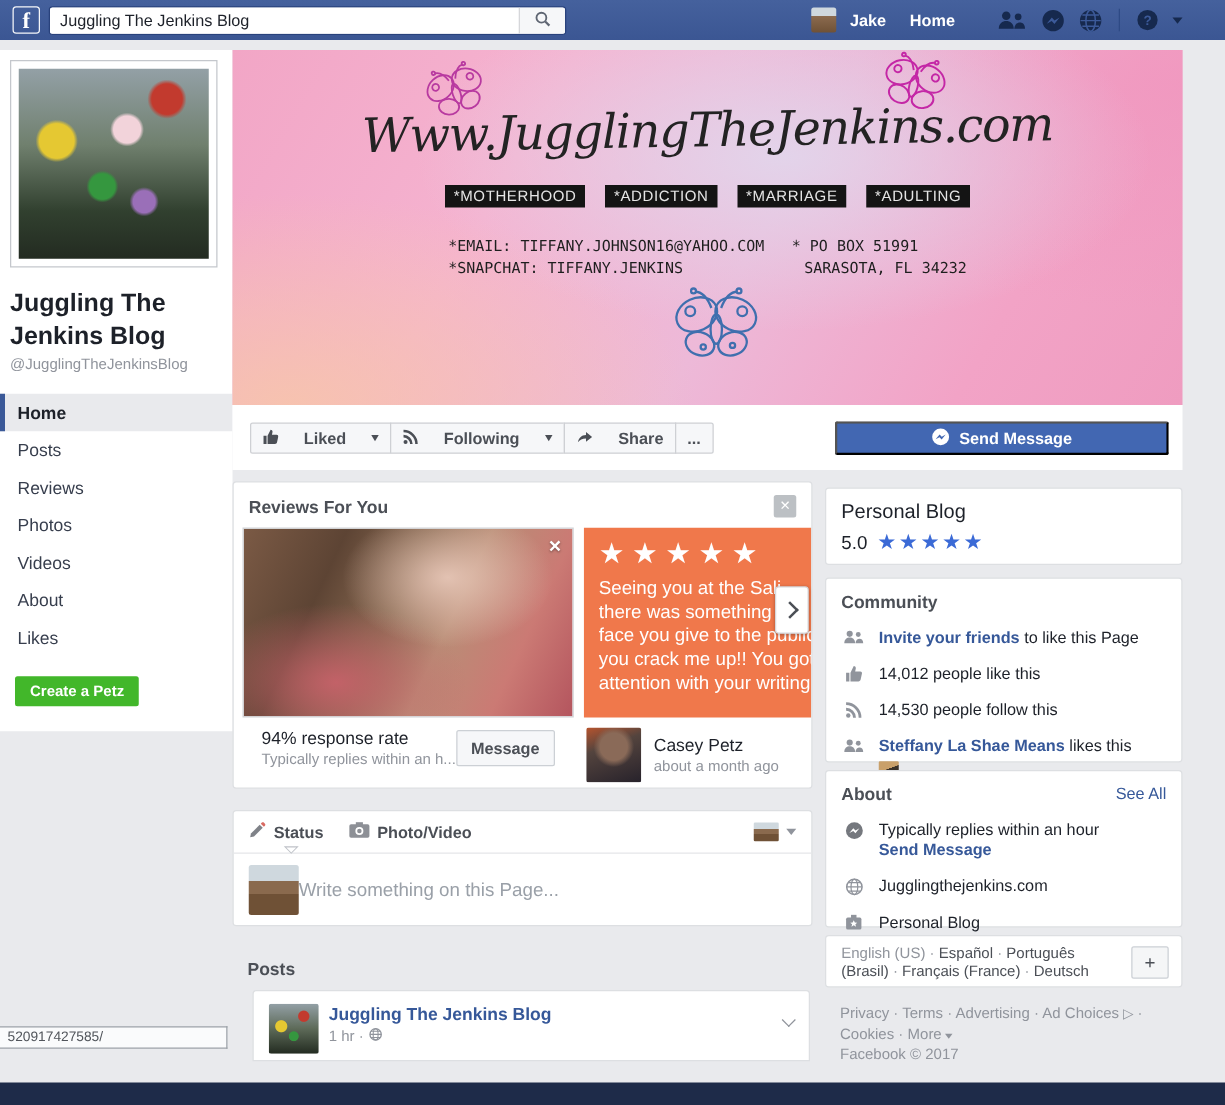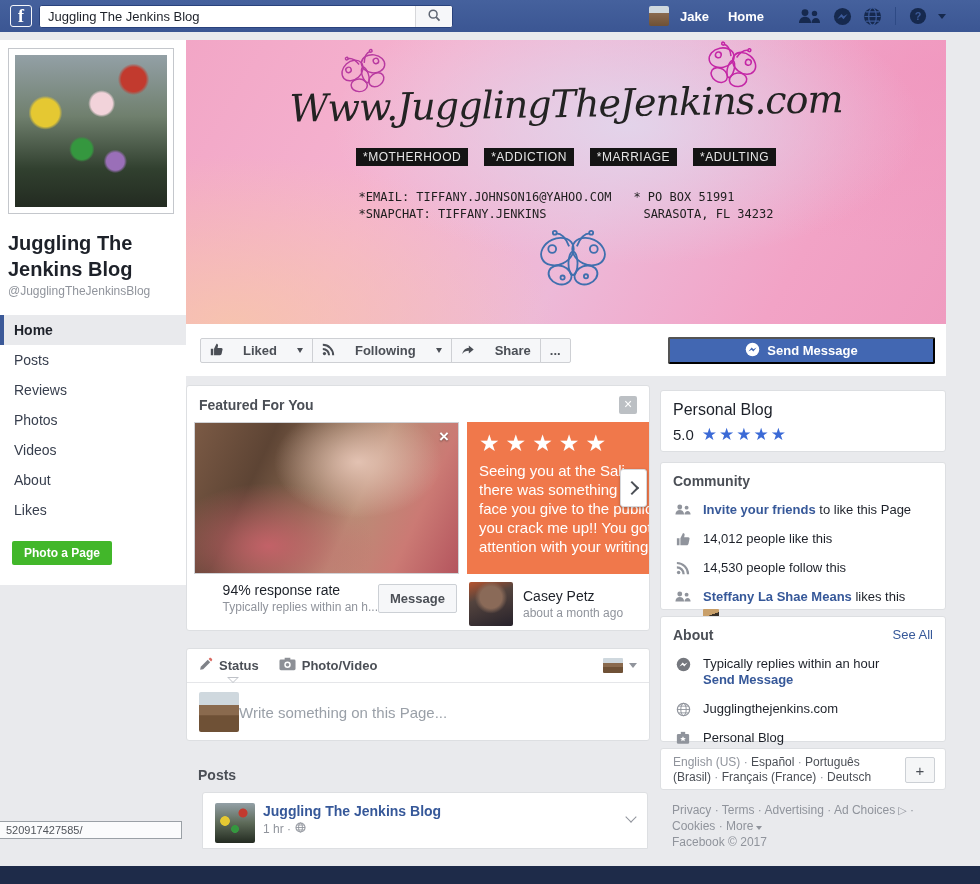--- a/index.html
+++ b/index.html
@@ -67,21 +67,21 @@
   .featured-head{display:flex;justify-content:space-between;align-items:center;padding:10px 12px 8px 12px}
   .box-title{font-size:14px;font-weight:bold;color:#4b4f56}
   .featured-close{width:18px;height:18px;background:#bcc0c4;border-radius:2px;color:#fff;font-size:14px;line-height:17px;text-align:center;cursor:pointer}
   .cards{position:relative;display:flex;padding:0 0 0 7px}
   .card1{width:265px;margin-right:8px}
   .photo1{position:relative;height:152px;border:1px solid #d0d2d6;cursor:pointer;background:
      radial-gradient(ellipse 120px 80px at 62% 26%, rgba(233,201,186,.9), rgba(233,201,186,0) 70%),
      radial-gradient(ellipse 150px 90px at 28% 82%, rgba(202,98,107,.9), rgba(202,98,107,0) 70%),
      linear-gradient(115deg,#7b5a45 0%,#5d4434 25%,#8a6a52 45%,#b98d76 60%,#cb7a74 80%,#b4555e 100%)}
   .photo-x{position:absolute;top:4px;right:9px;color:#fff;font-size:17px;font-weight:bold;text-shadow:0 1px 2px rgba(0,0,0,.45);cursor:pointer}
-  .c1foot{display:flex;justify-content:flex-end;align-items:center;padding:8px 2px 0 2px}
+  .c1foot{display:flex;justify-content:center;align-items:center;padding:8px 2px 0 2px}
   .rate{font-size:14px;color:#1d2129}
   .reply{font-size:12px;color:#90949c;margin-top:2px}
   .msg-btn{width:79px;height:29px;background:#f6f7f9;border:1px solid #ccd0d5;border-radius:2px;font-size:13px;font-weight:bold;color:#4b4f56;display:flex;align-items:center;justify-content:center;cursor:pointer}
   .card2{flex:1;overflow:hidden}
   .photo2{height:152px;background:#f0784b;color:#fff;padding:8px 0 0 12px;white-space:nowrap;cursor:pointer}
   .photo2 .stars{font-size:23px;letter-spacing:6px;font-family:"DejaVu Sans",sans-serif}
   .photo2 .rline{font-size:15px;line-height:19px}
   .photo2 .rfirst{margin-top:5px}
   .c2foot{display:flex;gap:10px;align-items:center;padding:8px 0 0 2px}
   .c2foot .avatar{width:44px;height:44px;border-radius:2px;flex:none;cursor:pointer;background:
@@ -210,21 +210,21 @@
     <div class="page-handle">@JugglingTheJenkinsBlog</div>
     <nav class="nav">
       <div class="nav-item active">Home</div>
       <div class="nav-item">Posts</div>
       <div class="nav-item">Reviews</div>
       <div class="nav-item">Photos</div>
       <div class="nav-item">Videos</div>
       <div class="nav-item">About</div>
       <div class="nav-item">Likes</div>
     </nav>
-    <span class="create-page">Photo a Page</span>
+    <span class="create-page">Create a Petz</span>
   </aside>
 
   <div class="cover">
     <span class="bfly" style="left:152px;top:10px;transform:rotate(-18deg)">
       <svg width="54" height="48" viewBox="0 0 60 52">
           <g fill="none" stroke="currentColor" stroke-width="1.6">
             <ellipse cx="18" cy="18" rx="13" ry="10" transform="rotate(-25 18 18)"></ellipse>
             <ellipse cx="42" cy="18" rx="13" ry="10" transform="rotate(25 42 18)"></ellipse>
             <ellipse cx="20" cy="36" rx="9" ry="7" transform="rotate(20 20 36)"></ellipse>
             <ellipse cx="40" cy="36" rx="9" ry="7" transform="rotate(-20 40 36)"></ellipse>
@@ -321,21 +321,21 @@
       <span><svg width="15" height="15" viewBox="0 0 20 20">
             <circle cx="10" cy="10" r="9" fill="#fff"></circle>
             <path d="M4.6 12.6 L8.9 7.4 L11.2 9.8 L15.4 7.4 L11.1 12.8 L8.8 10.4 Z" fill="#4267b2"></path>
           </svg></span>
       <span>Send Message</span>
     </button>
   </div>
 
   <section class="box featured">
     <div class="featured-head">
-      <span class="box-title">Featured For You</span>
+      <span class="box-title">Reviews For You</span>
       <span class="featured-close">×</span>
     </div>
     <div class="cards">
       <div class="card1">
         <div class="photo1">
           <span class="photo-x">×</span>
         </div>
         <div class="c1foot">
           <div>
             <div class="rate">94% response rate</div>

